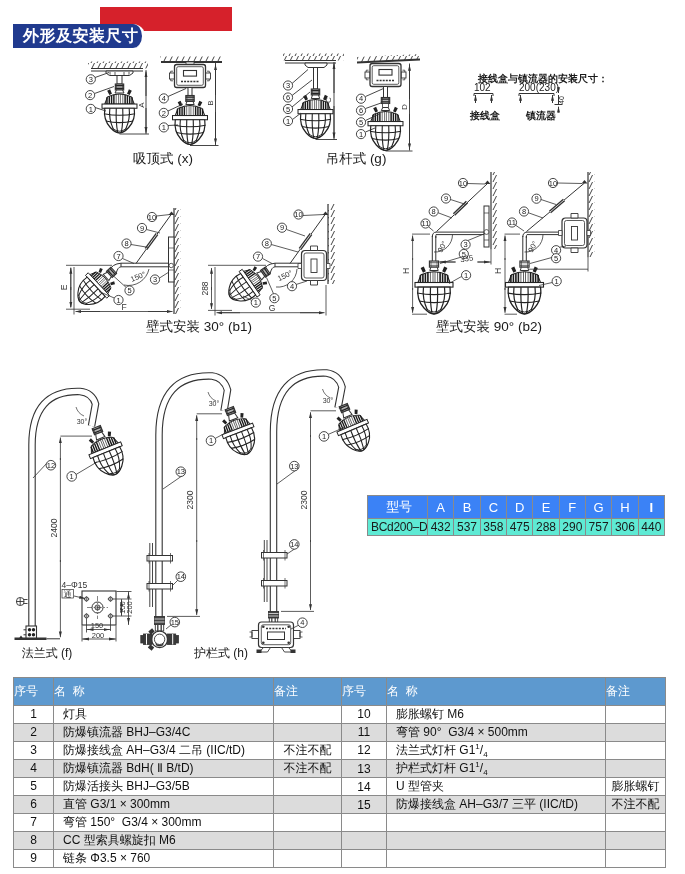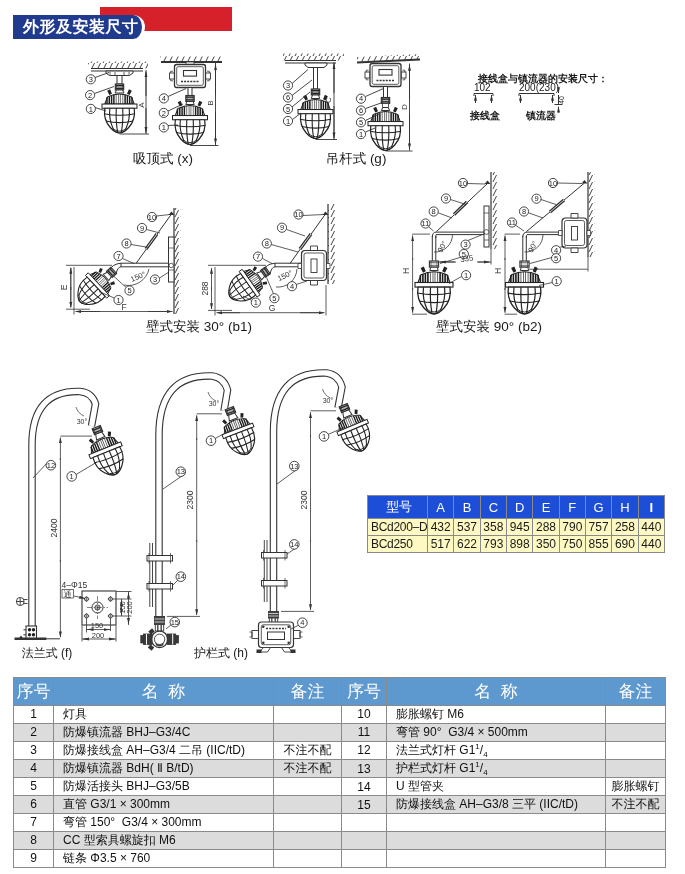--- a/index.html
+++ b/index.html
@@ -1,40 +1,40 @@
 <!DOCTYPE html>
 <html><head>
 <meta charset="utf-8">
 <style>
   html,body{margin:0;padding:0;}
   body{width:685px;height:874px;position:relative;background:#fff;
        font-family:"Liberation Sans",sans-serif;overflow:hidden;}
   .abs{position:absolute;}
   
   #red-band{left:100px;top:7px;width:131.5px;height:24px;background:#d6212b;}
-  #blue-box{left:13px;top:15px;width:119px;height:24px;background:#203a8e;
+  #blue-box{left:13px;top:24px;width:119px;height:24px;background:#203a8e;
             border-radius:0 16px 16px 0;border-right:3px solid #fff;
             color:#fff;font-weight:bold;font-size:16px;line-height:24px;
             padding-left:10px;letter-spacing:0.5px;}
   
   table{border-collapse:collapse;}
   #mtable{left:367px;top:495px;}
   #mtable table{width:298px;table-layout:fixed;}
   #mtable td{border:1px solid #8a8a8a;font-size:12px;height:16px;
              text-align:center;padding:0;color:#1a1a1a;white-space:nowrap;
              overflow:hidden;}
-  #mtable tr.h td{background:#1d4ed8;color:#fff;height:22px;font-size:13px;margin-left:36px;}
-  #mtable tr.g td{background:#fef9c3;}
+  #mtable tr.h td{background:#3b82f6;color:#fff;height:22px;font-size:13px;margin-left:36px;}
+  #mtable tr.g td{background:#5eead4;}
   #mtable td.m{text-align:left;padding-left:3px;letter-spacing:-0.3px;}
   
   .ptable table{table-layout:fixed;}
   .ptable td{border:1px solid #8a8a8a;font-size:12px;height:16.9px;
              padding:0;color:#111;vertical-align:middle;}
-  .ptable tr.h td{background:#5d99cf;color:#fff;height:26.5px;font-size:17px;
-                  text-align:center;}
+  .ptable tr.h td{background:#5d99cf;color:#fff;height:26.5px;font-size:12px;
+                  text-align:left;}
   .ptable tr.g td{background:#dcdcdc;}
   .ptable td.c{text-align:center;}
   .ptable td.n{padding-left:9px;}
   #pt-left{left:13px;top:677px;}
   #pt-left table{width:328px;}
   #pt-right{left:341px;top:677px;}
   #pt-right table{width:324px;}
 </style>
 </head>
 <body>
@@ -663,37 +663,25 @@
           <td>F</td>
           <td>G</td>
           <td>H</td>
           <td style="font-weight:bold">I</td>
         </tr>
 <tr class="g">
           <td class="m">BCd200–D</td>
           <td>432</td>
           <td>537</td>
           <td>358</td>
-          <td>945</td>
+          <td>475</td>
           <td>288</td>
-          <td>790</td>
+          <td>290</td>
           <td>757</td>
-          <td>258</td>
-          <td>440</td>
-        </tr>
-<tr class="g">
-          <td class="m">BCd250</td>
-          <td>517</td>
-          <td>622</td>
-          <td>793</td>
-          <td>898</td>
-          <td>350</td>
-          <td>750</td>
-          <td>855</td>
-          <td>690</td>
+          <td>306</td>
           <td>440</td>
         </tr>
 </tbody>
     </table>
 </div>
 
 <div id="pt-left" class="ptable abs">
 <table>
 <colgroup>
         <col style="width:40px">
@@ -788,21 +776,21 @@
           <td class="n">护栏式灯杆 G1<sup style="font-size:8px">1</sup>/<sub style="font-size:8px">4</sub></td>
           <td></td>
         </tr>
 <tr>
           <td class="c">14</td>
           <td class="n">U 型管夹</td>
           <td class="c">膨胀螺钉</td>
         </tr>
 <tr class="g">
           <td class="c">15</td>
-          <td class="n">防爆接线盒 AH–G3/8 三平 (IIC/tD)</td>
+          <td class="n">防爆接线盒 AH–G3/7 三平 (IIC/tD)</td>
           <td class="c">不注不配</td>
         </tr>
 <tr>
           <td></td>
           <td></td>
           <td></td>
         </tr>
 <tr class="g">
           <td></td>
           <td></td>

